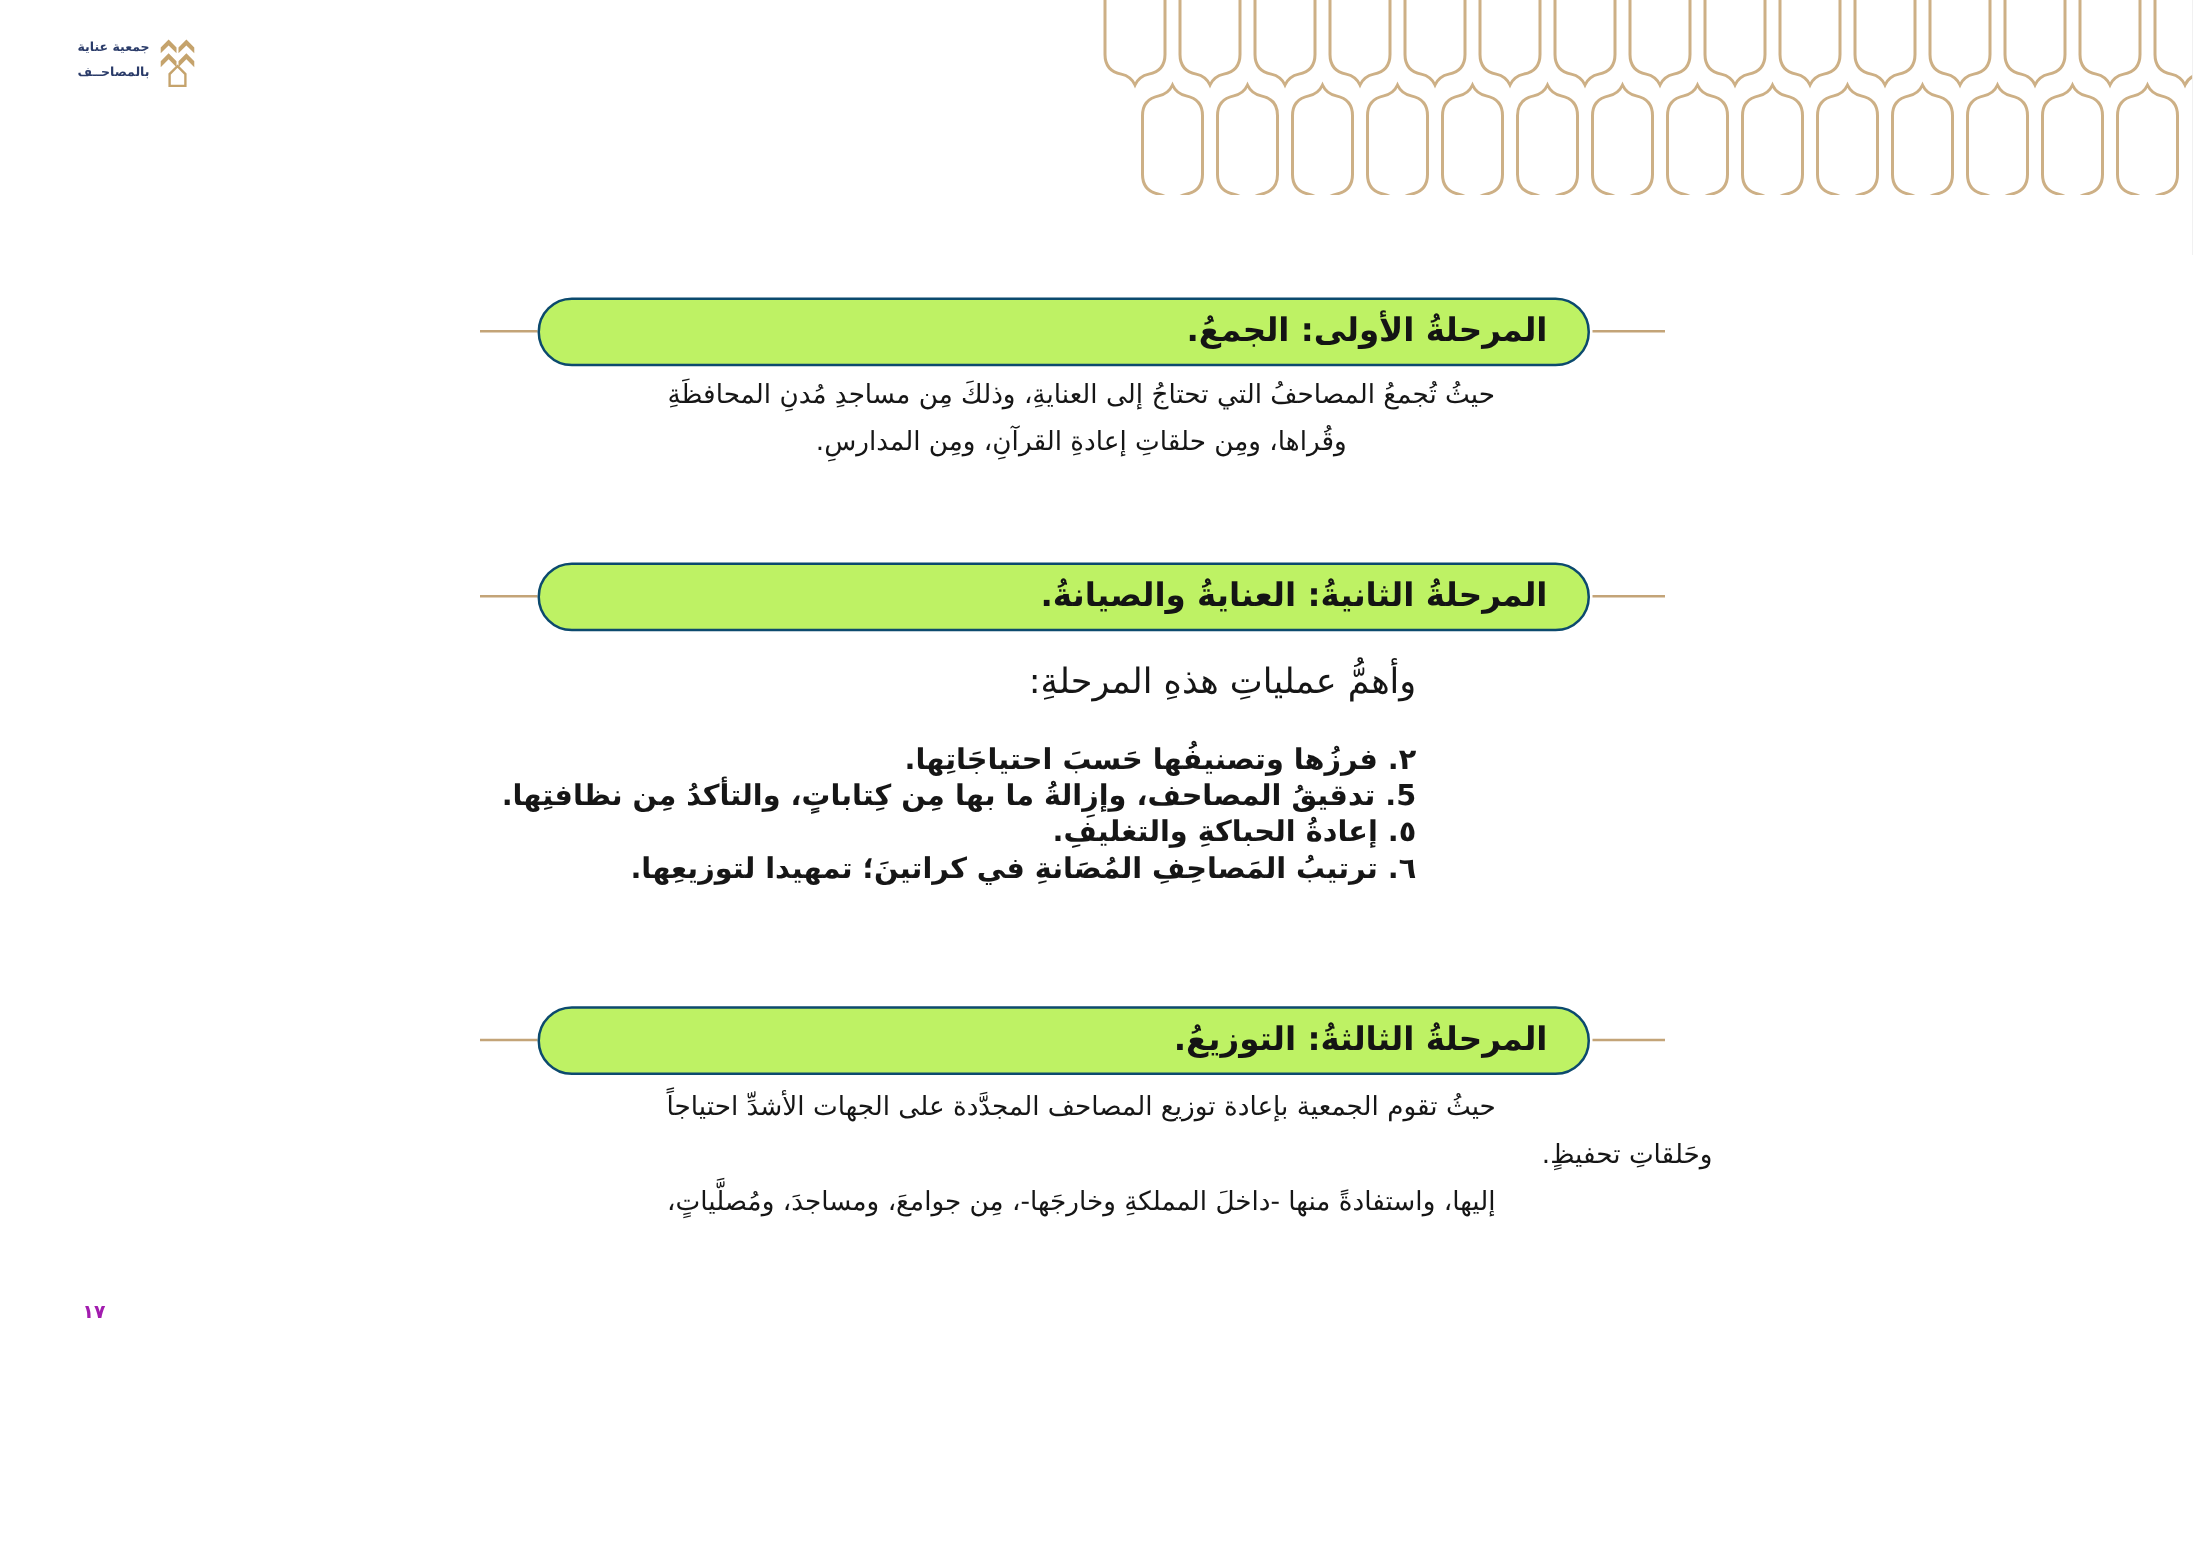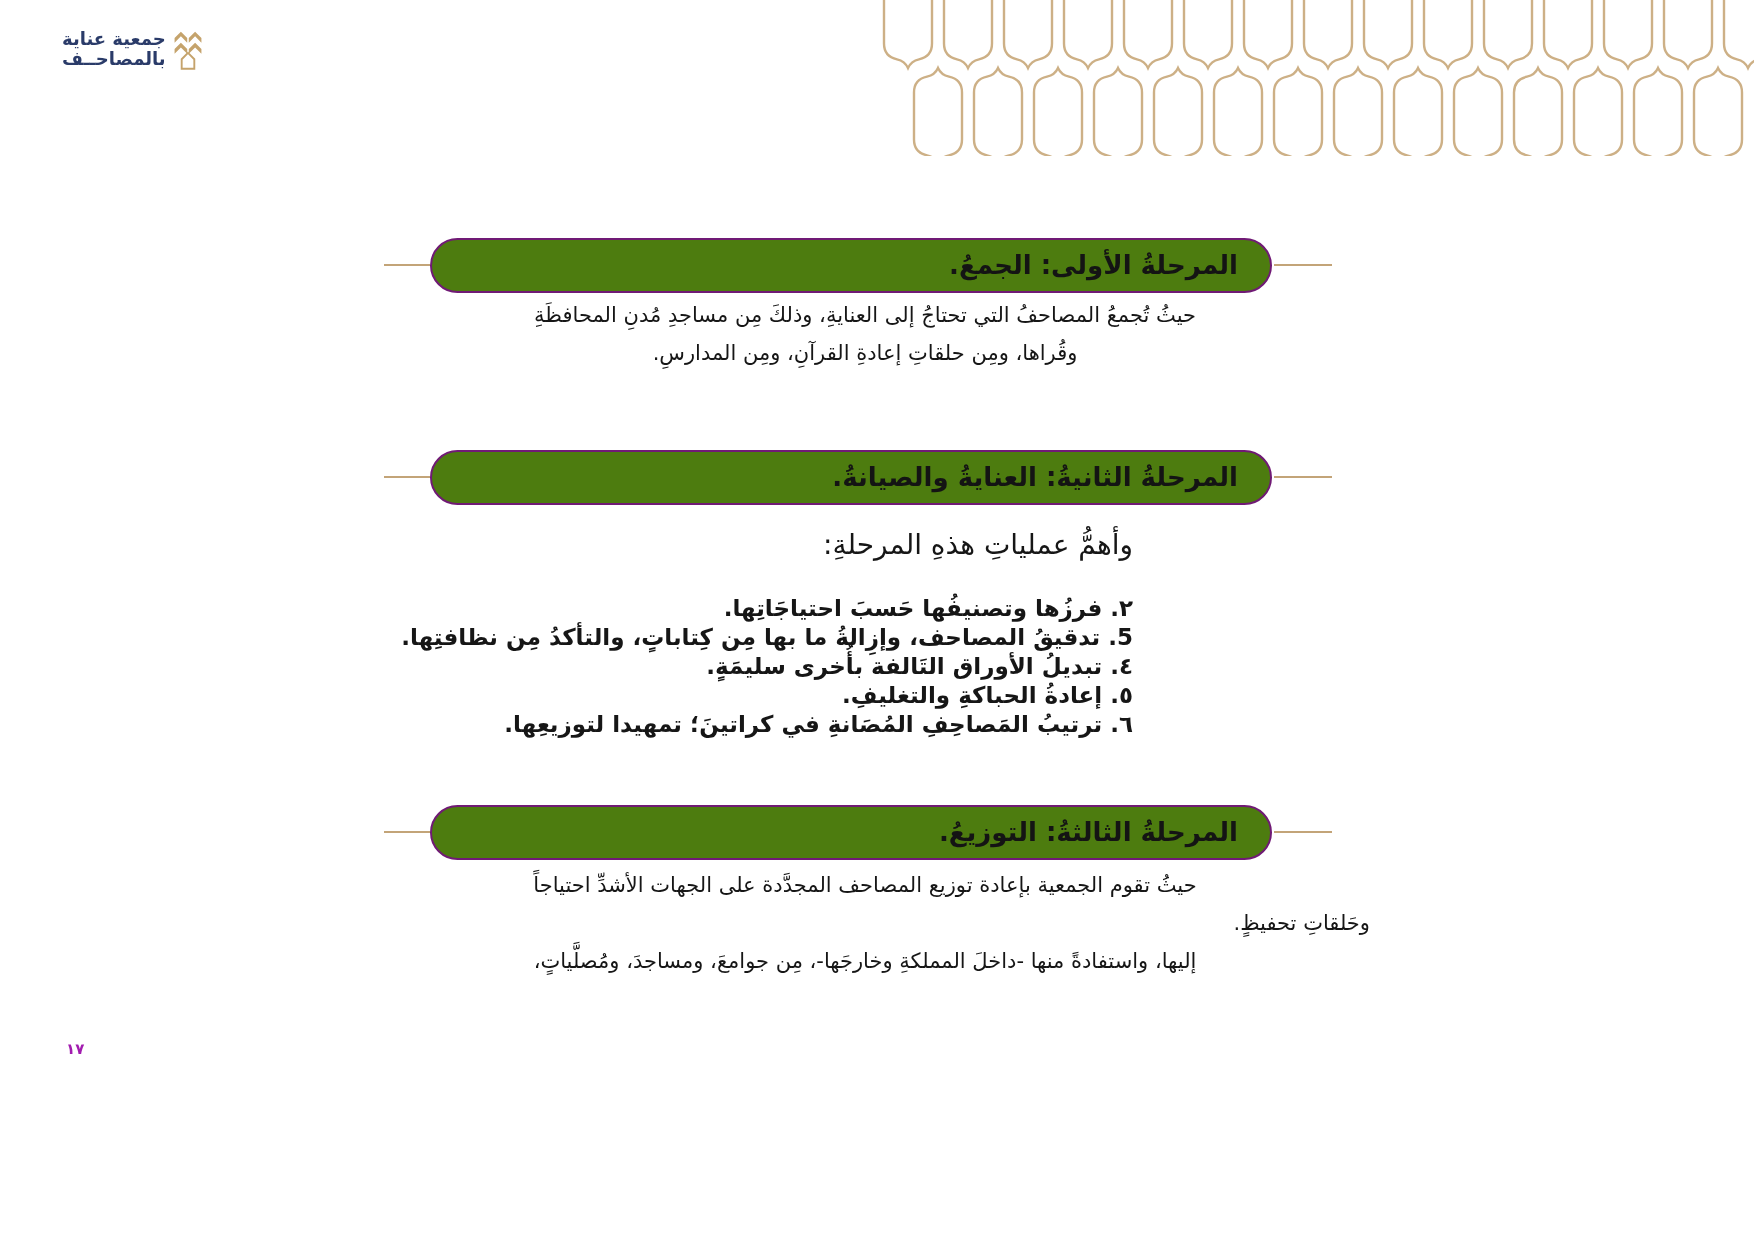--- a/index.html
+++ b/index.html
@@ -4,30 +4,30 @@
 <style>
   html,body{margin:0;padding:0;background:#e8e8e8;}
   .page{
     position:relative; width:1754px; height:1241px; margin:0 auto;
     background:#ffffff; overflow:hidden;
     font-family:"DejaVu Sans", sans-serif;
     color:#161616;
   }
   
   .logo{position:absolute; left:62px; top:26px; display:flex; align-items:center; gap:7px;}
-  .logo-text{direction:rtl; text-align:left; color:#2a3b69; font-weight:700;
-             font-size:18px; line-height:20px; white-space:nowrap;}
+  .logo-text{direction:rtl; text-align:center; color:#2a3b69; font-weight:700;
+             font-size:10px; line-height:20px; white-space:nowrap;}
   .logo-icon{display:block;}
   
   .pattern{position:absolute; top:0; right:0; display:block;}
   
   .capsule{
     position:absolute; left:430px; width:842px; height:55px;
-    border:2px solid #701a75; border-radius:28px; box-sizing:border-box;
-    background:#4d7c0f;
+    border:2px solid #0c4a6e; border-radius:28px; box-sizing:border-box;
+    background:#bef264;
   }
   .capsule .title{
     display:block; direction:rtl; text-align:right; padding:0 32px 0 20px;
     line-height:50px; font-size:26px; font-weight:700; color:#141414; white-space:nowrap;
   }
   .rule{position:absolute; height:0; border-top:2px solid #c3a478;}
   .rule.left{left:384px; width:46px;}
   .rule.right{left:1274px; width:58px;}
   
   .para{position:absolute; left:360px; width:1010px; direction:rtl;}
@@ -114,21 +114,20 @@
   <div class="rule left" style="top:476px"></div>
   <div class="capsule" style="top:450px">
     <span class="title">المرحلةُ الثانيةُ: العنايةُ والصيانةُ.</span>
   </div>
   <div class="rule right" style="top:476px"></div>
 
   <div class="intro" style="top:526px">وأهمُّ عملياتِ هذهِ المرحلةِ:</div>
   <div class="ops-list" style="top:594px">
     <div class="item">٢. فرزُها وتصنيفُها حَسبَ احتياجَاتِها.</div>
     <div class="item">5. تدقيقُ المصاحف، وإزِالةُ ما بها مِن كِتاباتٍ، والتأكدُ مِن نظافتِها.</div>
-    <div class="item">٤. تبديلُ الأوراق التَالفة بأُخرى سليمَةٍ.</div>
     <div class="item">٥. إعادةُ الحباكةِ والتغليفِ.</div>
     <div class="item">٦. ترتيبُ المَصاحِفِ المُصَانةِ في كراتينَ؛ تمهيدا لتوزيعِها.</div>
   </div>
 
   <div class="rule left" style="top:831px"></div>
   <div class="capsule" style="top:805px">
     <span class="title">المرحلةُ الثالثةُ: التوزيعُ.</span>
   </div>
   <div class="rule right" style="top:831px"></div>
 

